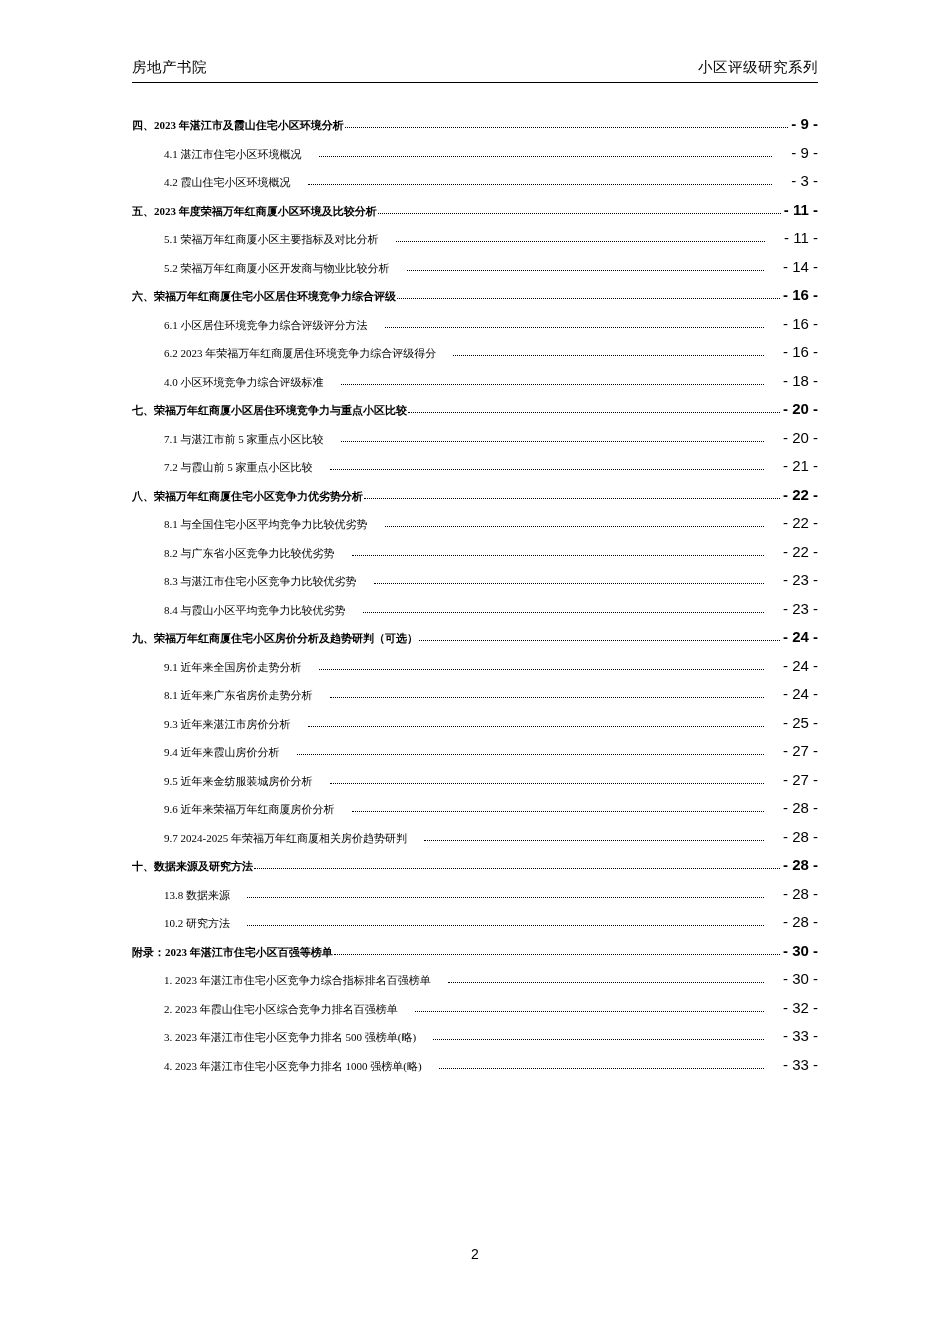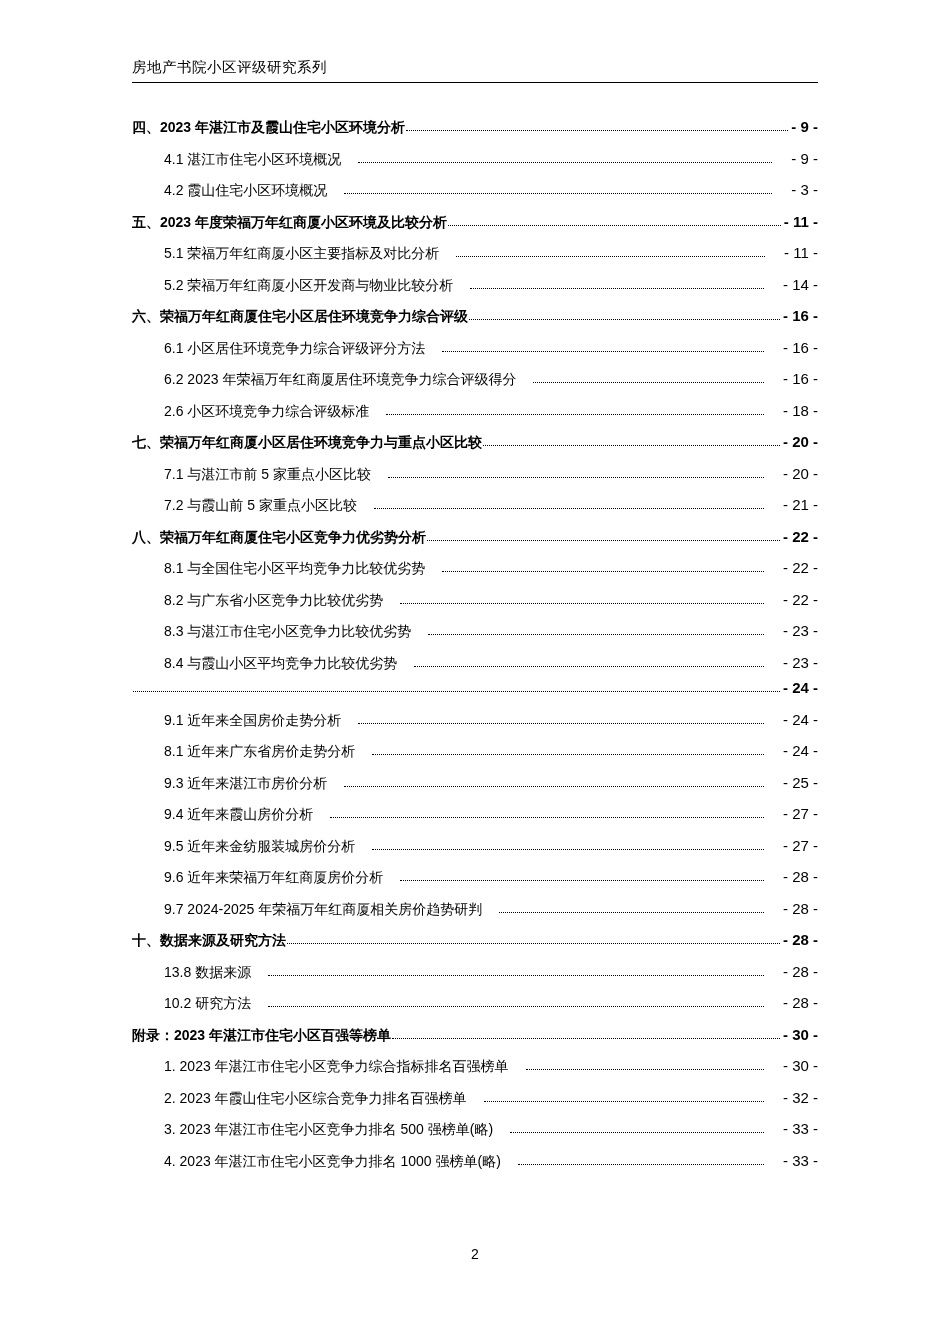--- a/index.html
+++ b/index.html
@@ -20,21 +20,21 @@
     overflow: hidden;
   }
   .content {
     position: absolute;
     left: 132px;
     right: 132px;
     top: 58px;
   }
   .header-row {
     display: flex;
-    justify-content: flex-start;
+    justify-content: space-between;
     align-items: flex-end;
     font-size: 14.5px;
     font-family: "Liberation Sans", sans-serif;
     letter-spacing: 0.5px;
     padding-bottom: 5px;
   }
   .header-rule {
     border-bottom: 1.2px solid #000;
     margin-bottom: 30px;
   }
@@ -42,22 +42,22 @@
     font-size: 15px;
     line-height: 1.0;
   }
   .toc-entry {
     display: flex;
     align-items: flex-end;
     white-space: nowrap;
     margin-bottom: 10.5px;
   }
   .toc-entry .label {
-    font-family: Liberation Sans, sans-serif;
-    font-size: 14px;
+    font-family: Liberation Serif, serif;
+    font-size: 11px;
     margin-top: 7px;
   }
   .toc-entry.lvl1 {
     font-weight: bold;
     padding-left: 0px;
   }
   .toc-entry.lvl2 {
     padding-left: 32px;
     gap: 16px;
   }
@@ -143,21 +143,21 @@
           <span class="label">6.1 小区居住环境竞争力综合评级评分方法</span>
           <span class="dots"></span>
           <span class="pg">- 16 -</span>
         </div>
         <div class="toc-entry lvl2">
           <span class="label">6.2 2023 年荣福万年红商厦居住环境竞争力综合评级得分</span>
           <span class="dots"></span>
           <span class="pg">- 16 -</span>
         </div>
         <div class="toc-entry lvl2">
-          <span class="label">2.6 小区环境竞争力综合评级标准</span>
+          <span class="label">4.0 小区环境竞争力综合评级标准</span>
           <span class="dots"></span>
           <span class="pg">- 18 -</span>
         </div>
         <div class="toc-entry lvl1">
           <span class="label">七、荣福万年红商厦小区居住环境竞争力与重点小区比较</span>
           <span class="dots"></span>
           <span class="pg">- 20 -</span>
         </div>
         <div class="toc-entry lvl2">
           <span class="label">7.1 与湛江市前 5 家重点小区比较</span>
@@ -188,20 +188,21 @@
           <span class="label">8.3 与湛江市住宅小区竞争力比较优劣势</span>
           <span class="dots"></span>
           <span class="pg">- 23 -</span>
         </div>
         <div class="toc-entry lvl2">
           <span class="label">8.4 与霞山小区平均竞争力比较优劣势</span>
           <span class="dots"></span>
           <span class="pg">- 23 -</span>
         </div>
         <div class="toc-entry lvl1">
+          <span class="label">九、荣福万年红商厦住宅小区房价分析及趋势研判（可选）</span>
           <span class="dots"></span>
           <span class="pg">- 24 -</span>
         </div>
         <div class="toc-entry lvl2">
           <span class="label">9.1 近年来全国房价走势分析</span>
           <span class="dots"></span>
           <span class="pg">- 24 -</span>
         </div>
         <div class="toc-entry lvl2">
           <span class="label">8.1 近年来广东省房价走势分析</span>

